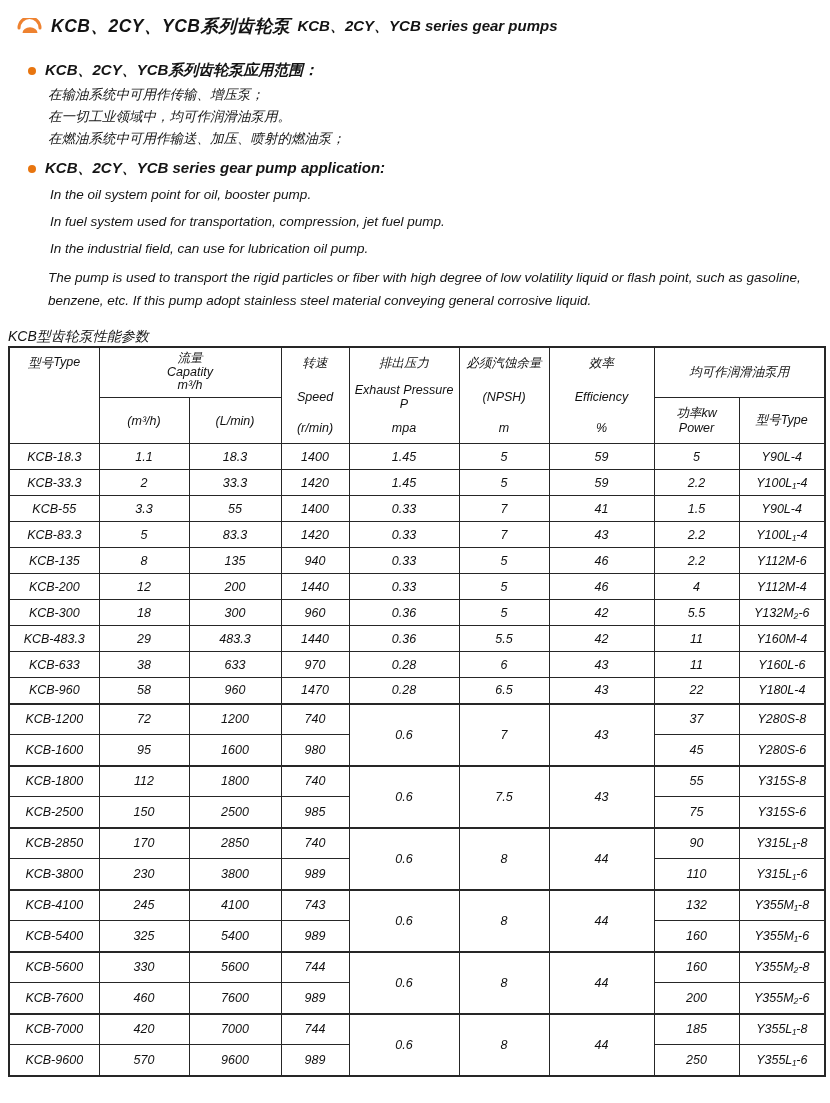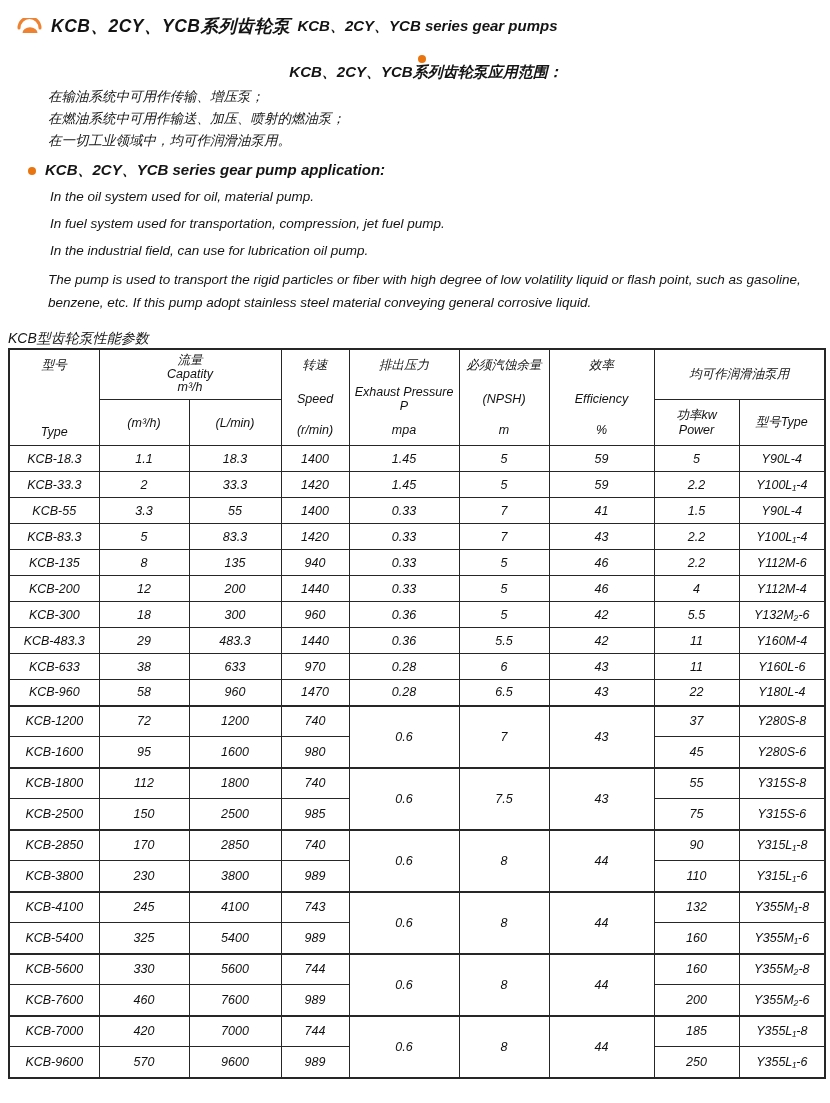--- a/index.html
+++ b/index.html
@@ -14,21 +14,21 @@
   
   .doc-title { display: flex; align-items: center; margin: 4px 0 0 8px; }
   .logo { width: 27px; height: 17px; margin-right: 8px; flex: 0 0 auto; }
   .title-zh { font-size: 17.5px; font-weight: bold; letter-spacing: .5px; }
   .title-en { font-size: 15px; font-weight: bold; margin-left: 7px; }
 
   
   .bullet-heading { display: flex; align-items: center; margin-left: 20px; }
   .bullet { width: 8px; height: 8px; border-radius: 50%; background: #e8750f; margin-right: 9px; flex: 0 0 auto; }
   .heading-text { font-size: 15px; font-weight: bold; }
-  .mt-zh { margin-top: 17px; flex-direction: column; }
+  .mt-zh { margin-top: 23px; }
   .mt-en { margin-top: 9px; }
 
   
   .zh-lines { margin: 4px 0 0 40px; font-size: 13.5px; line-height: 22px; }
   .zh-par { max-width: 784px; }
   .en-lines { margin: 5px 0 0 42px; font-size: 13.5px; line-height: 23px; }
   .en-line { margin-bottom: 4px; }
   .en-par { margin: 6px 0 0 40px; max-width: 780px; font-size: 13.5px; line-height: 23px; }
 
   
@@ -40,21 +40,21 @@
     border-collapse: collapse; table-layout: fixed; width: 816px;
     border: 2px solid #262626;
   }
   .perf th, .perf td {
     border: 1px solid #262626; padding: 0; text-align: center;
     font-weight: normal; font-size: 12.5px; color: #111; overflow: hidden;
   }
   .perf thead .h1 th { height: 43px; vertical-align: middle; }
   .perf thead .h2 th { height: 39px; vertical-align: middle; }
   .stack3 { height: 95px; display: flex; flex-direction: column; justify-content: space-between; padding: 7px 0 8px; }
-  .stack2 { height: 82px; display: flex; flex-direction: column; justify-content: space-between; }
+  .stack2 { height: 82px; display: flex; flex-direction: row; justify-content: center; }
   .cap-stack div { line-height: 13.5px; }
   .two-line div { line-height: 14.5px; }
   .perf tbody td { background: #fff; }
   .perf .row-s td { height: 26px; }
   .perf .row-t td { height: 31px; }
   .perf .group-top td { border-top-width: 2px; }
 </style>
 </head>
 <body>
 
@@ -68,30 +68,30 @@
     <span class="title-zh">KCB、2CY、YCB系列齿轮泵</span>
     <span class="title-en">KCB、2CY、YCB series gear pumps</span>
   </div>
 
   <div class="bullet-heading mt-zh">
     <span class="bullet"></span>
     <span class="heading-text">KCB、2CY、YCB系列齿轮泵应用范围：</span>
   </div>
   <div class="zh-lines">
     <div>在输油系统中可用作传输、增压泵；</div>
+    <div>在一切工业领域中，均可作润滑油泵用。</div>
     <div>在燃油系统中可用作输送、加压、喷射的燃油泵；</div>
-    <div>在一切工业领域中，均可作润滑油泵用。</div>
   </div>
 
   <div class="bullet-heading mt-en">
     <span class="bullet"></span>
     <span class="heading-text">KCB、2CY、YCB series gear pump application:</span>
   </div>
   <div class="en-lines">
-    <div class="en-line">In the oil system used for oil, material pump.</div>
+    <div class="en-line">In the oil system point for oil, booster pump.</div>
     <div class="en-line">In fuel system used for transportation, compression, jet fuel pump.</div>
     <div class="en-line">In the industrial field, can use for lubrication oil pump.</div>
   </div>
   <div class="en-par">The pump is used to transport the rigid particles or fiber with high degree of low volatility liquid or flash point, such as gasoline, benzene, etc. If this pump adopt stainless steel material conveying general corrosive liquid.</div>
 
   <div class="tbl-title-zh">KCB型齿轮泵性能参数</div>
 
   <table class="perf">
     <colgroup>
       <col style="width:90px">

